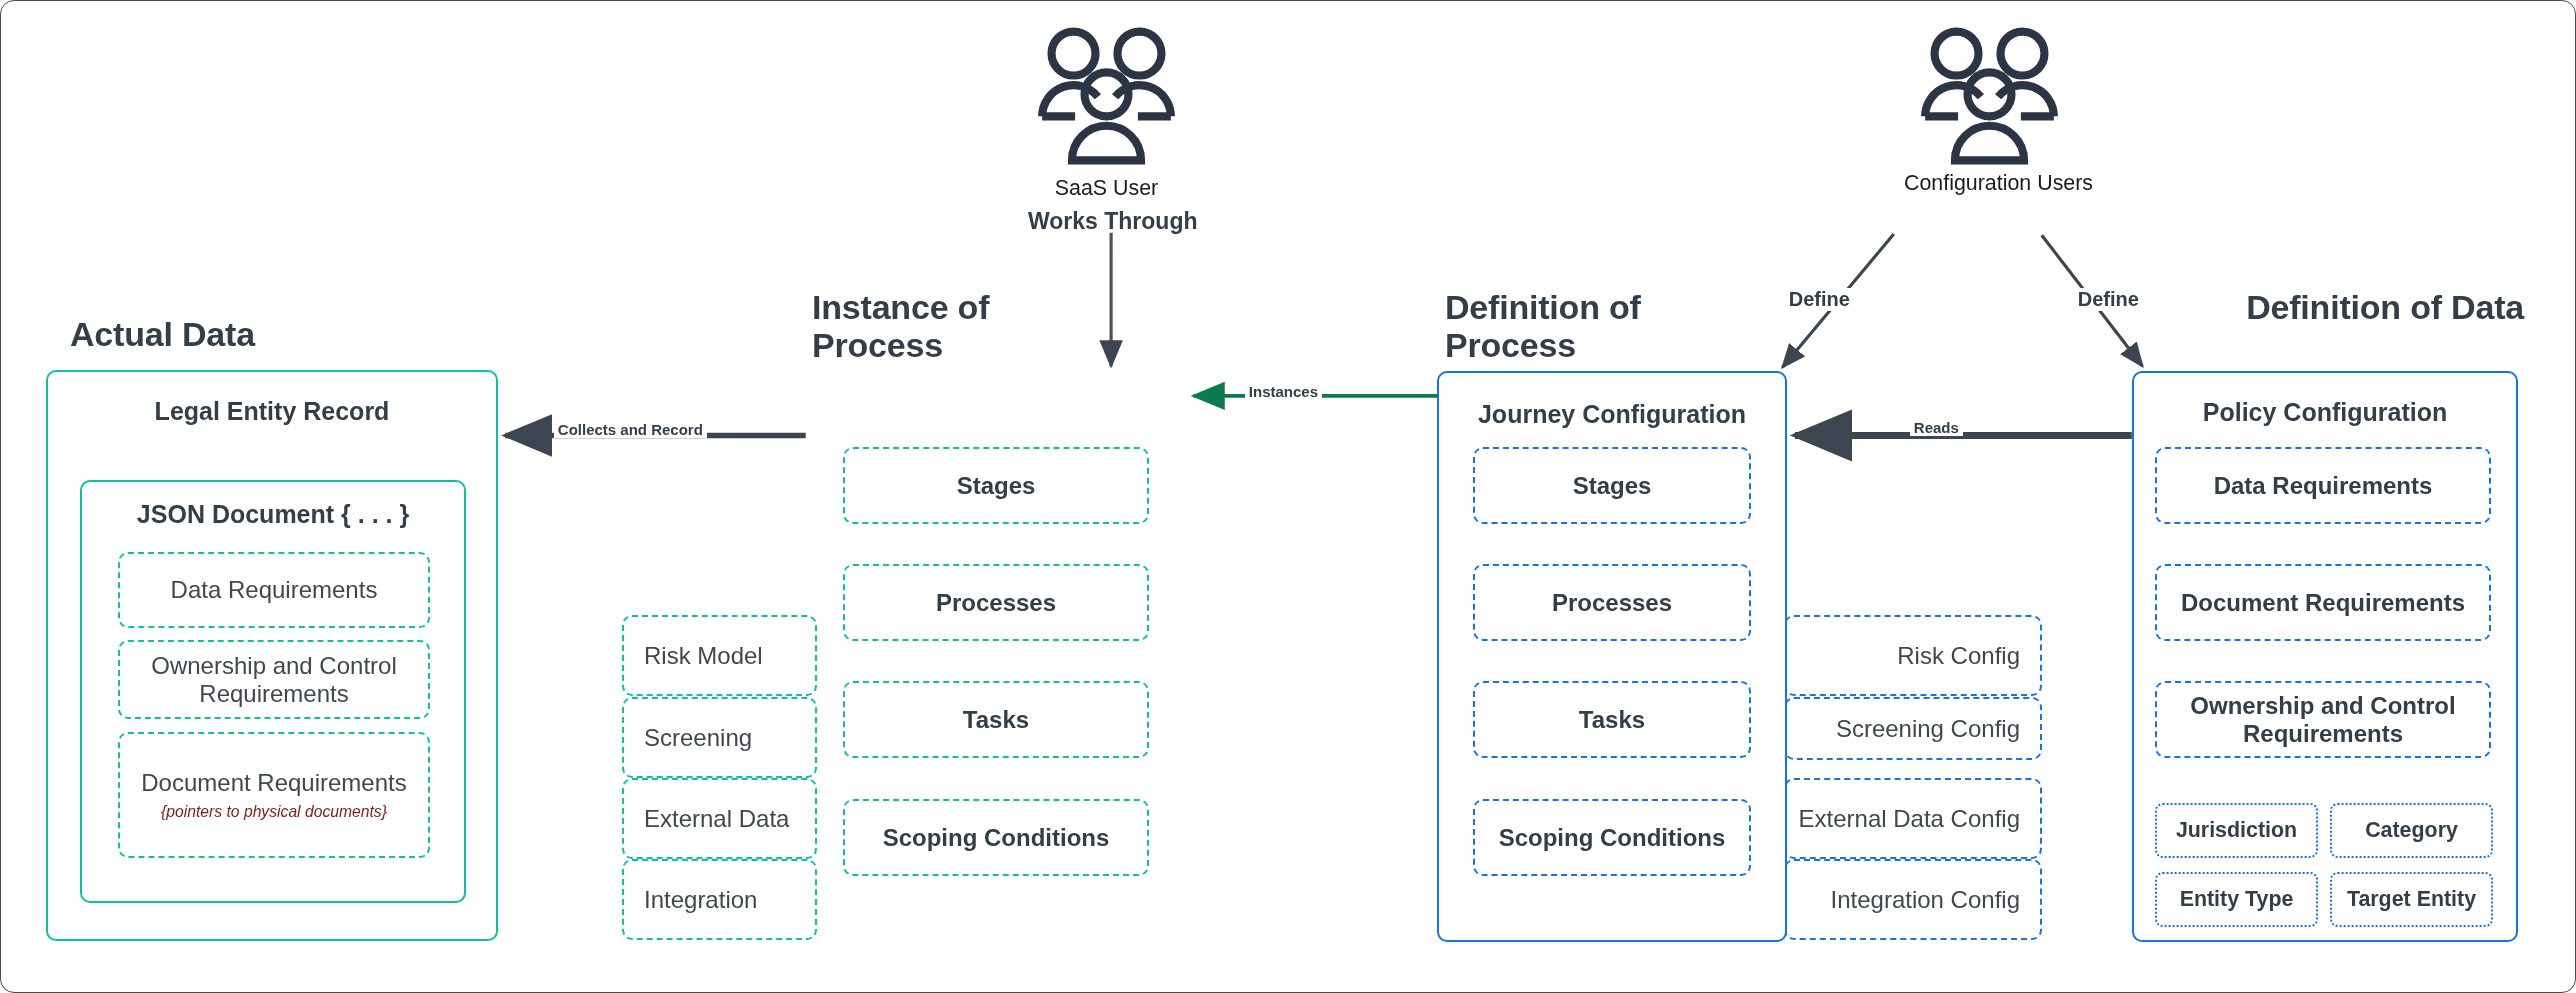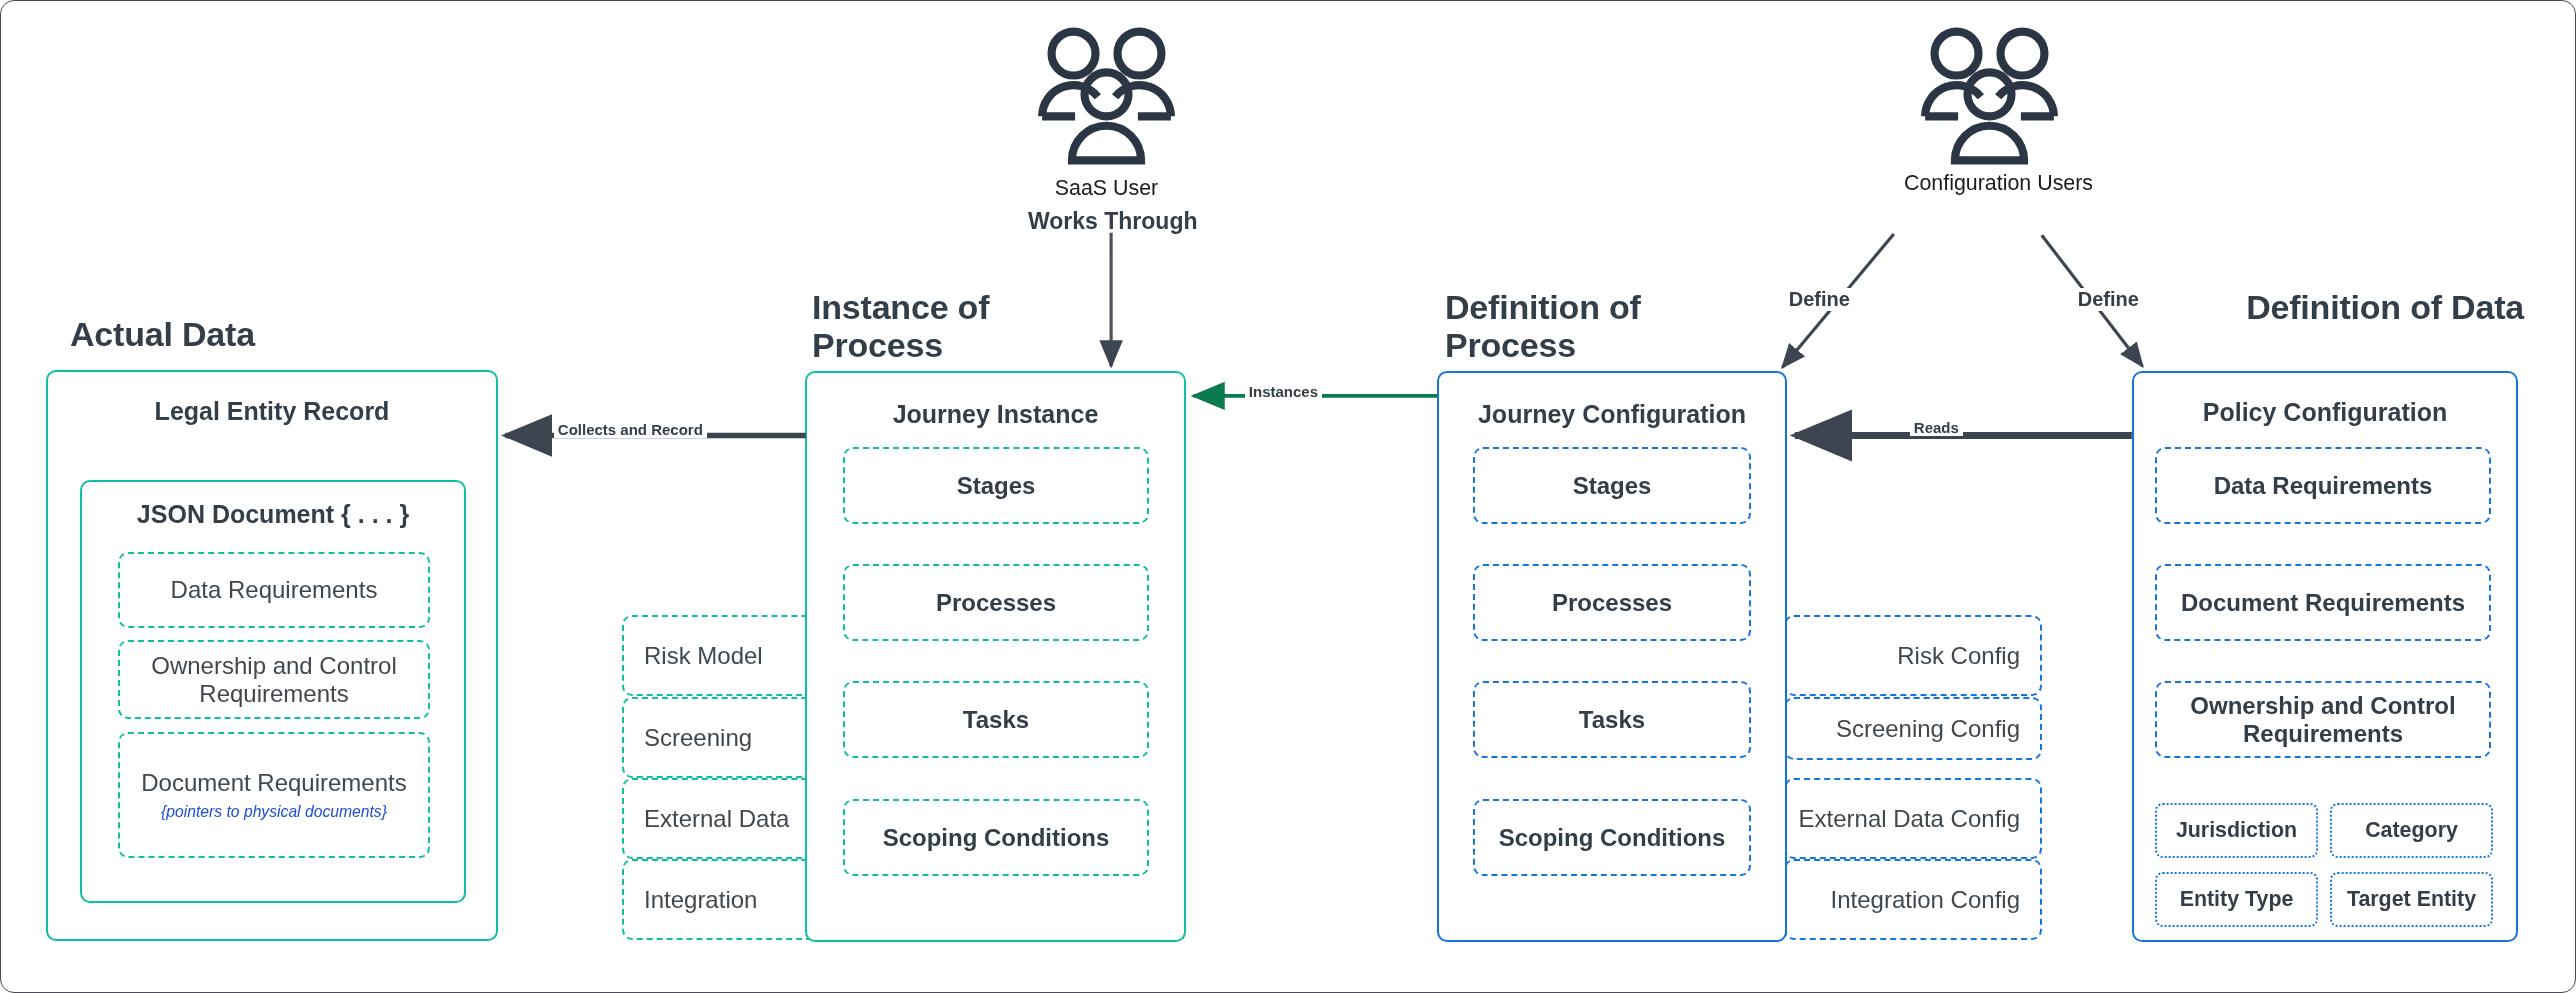--- a/index.html
+++ b/index.html
@@ -13,21 +13,21 @@
   .blu{--c:#1575e0;}
   .outer{box-sizing:border-box;border:2.5px solid var(--c);border-radius:10px;background:transparent;}
   .inner-solid{box-sizing:border-box;border:2.5px solid var(--c);border-radius:10px;background:transparent;}
   .dash{box-sizing:border-box;border:2.5px dashed var(--c);border-radius:10px;background:transparent;
         display:flex;align-items:center;justify-content:center;}
   .dot{box-sizing:border-box;border:2.5px dotted var(--c);border-radius:7.6px;background:transparent;
        display:flex;align-items:center;justify-content:center;}
   .lbl-b{font-weight:bold;font-size:24px;color:#343e48;text-align:center;line-height:1.15;}
   .lbl-r{font-weight:normal;font-size:24px;color:#40484f;text-align:center;line-height:1.15;}
   .lbl-s{font-weight:normal;font-size:24px;color:#40484f;line-height:1.15;}
-  .note{font-style:italic;font-size:15.7px;color:#1d4ed8;text-align:center;line-height:1.1;}
+  .note{font-style:italic;font-size:15.7px;color:#7f1d1d;text-align:center;line-height:1.1;}
   .arrowlbl{font-weight:bold;font-size:15px;color:#343e48;background:#fff;padding:0 3.8px;white-space:nowrap;}
   .arrowlbl.sm{font-size:20px;}
   .person-cap{font-size:21.4px;color:#1b1b1b;text-align:center;white-space:nowrap;}
   .person-cap2{font-weight:bold;font-size:23px;color:#343e48;text-align:center;white-space:nowrap;}
   svg{display:block;}
   .ovl{position:absolute;left:0;top:0;width:2576px;height:993px;pointer-events:none;}
 </style>
 </head>
 <body>
 
@@ -118,23 +118,20 @@
   <div class="abs dash blu" style="left:1783px;top:696px;width:258px;height:63px;justify-content:flex-end;align-items:center;">
     <div class="lbl-s" style="margin-right:20px;">Screening Config</div>
   </div>
   <div class="abs dash blu" style="left:1783px;top:777px;width:258px;height:81px;justify-content:flex-end;">
     <div class="lbl-s" style="margin-right:20px;">External Data Config</div>
   </div>
   <div class="abs dash blu" style="left:1783px;top:858px;width:258px;height:81px;justify-content:flex-end;">
     <div class="lbl-s" style="margin-right:20px;">Integration Config</div>
   </div>
 
-  <div class="abs outer grn" style="left:804px;top:370px;width:381px;height:571px;background:#fff;">
-    <div class="boxttl" style="margin-top:26.5px;">Journey Instance</div>
-  </div>
   <div class="abs dash grn" style="left:842px;top:446px;width:306px;height:77px;">
     <div class="lbl-b">Stages</div>
   </div>
   <div class="abs dash grn" style="left:842px;top:563px;width:306px;height:77px;">
     <div class="lbl-b">Processes</div>
   </div>
   <div class="abs dash grn" style="left:842px;top:680px;width:306px;height:77px;">
     <div class="lbl-b">Tasks</div>
   </div>
   <div class="abs dash grn" style="left:842px;top:798px;width:306px;height:77px;">

